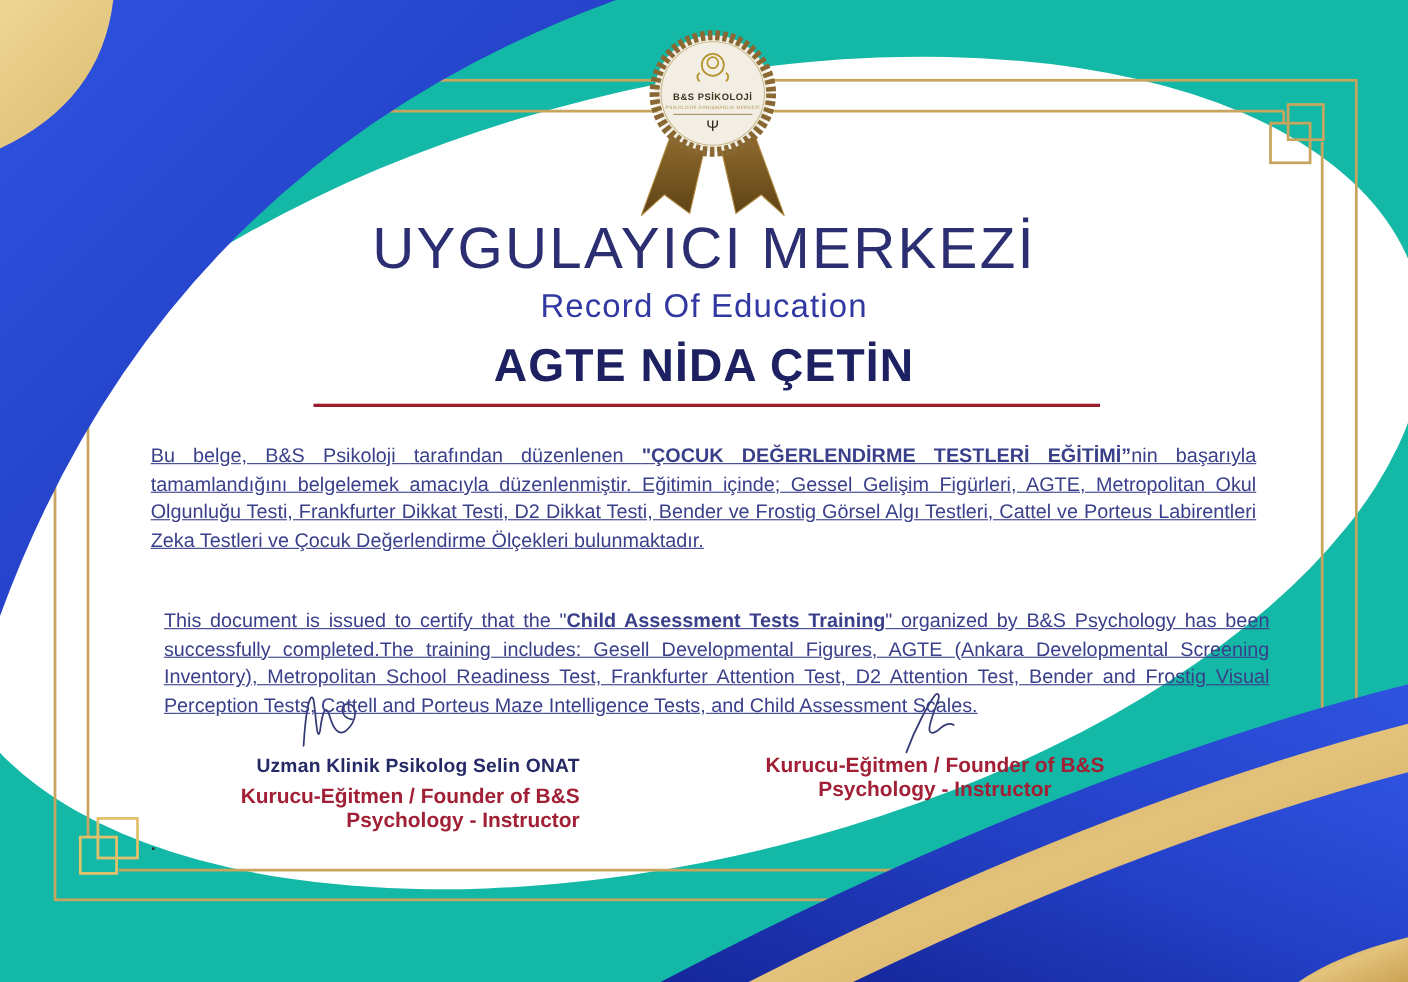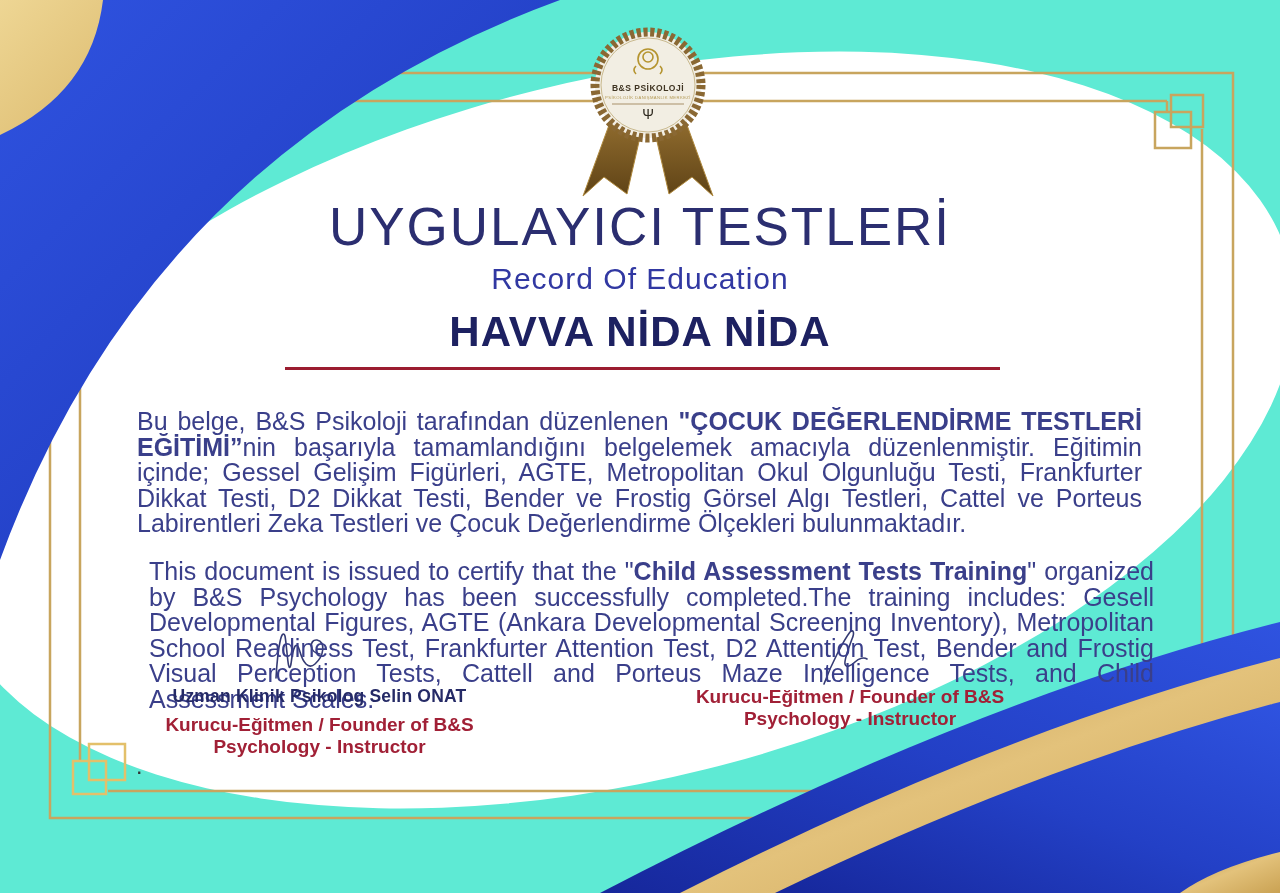--- a/index.html
+++ b/index.html
@@ -1,41 +1,41 @@
 <!DOCTYPE html>
 <html><head>
 <meta charset="utf-8">
 <style>
   html,body{margin:0;padding:0;}
   .stage{
     position:relative;width:1280px;height:893px;overflow:hidden;
-    background:#5eead4;
+    background:#14b8a6;
     font-family:"Liberation Sans",sans-serif;
   }
   .bg-ellipse{
     position:absolute;left:-70px;top:80px;width:1380px;height:700px;
     background:#ffffff;border-radius:50%;
     transform:rotate(-14deg);
   }
   .layer{position:absolute;left:0;top:0;width:1280px;height:893px;}
   .txt{position:absolute;left:0;width:1280px;text-align:center;color:#2b2e70;}
   .title{top:196px;font-size:53px;font-weight:400;letter-spacing:2px;color:#2b2e70;}
   .subtitle{top:262px;font-size:30px;font-weight:400;color:#3138a2;letter-spacing:1px;}
   .name{top:308px;font-size:42px;font-weight:700;color:#1d2161;letter-spacing:1px;}
   .name-underline{position:absolute;left:285px;top:367px;width:715px;height:3px;background:#9b1d30;}
   .para{
     position:absolute;left:137px;width:1005px;
-    font-size:25px;line-height:25.6px;color:#3a3f8a;
-    text-align:justify;text-justify:inter-word;
+    font-size:18px;line-height:25.6px;color:#3a3f8a;
+    text-align:justify;text-justify:inter-word;text-decoration:underline;
   }
   .para b{font-weight:700;}
   .para-tr{top:384px;}
   .para-en{top:534px;margin-left:12px;}
   .sig{position:absolute;text-align:center;}
-  .sig-left{left:132px;top:686px;width:375px;}
+  .sig-left{left:152px;top:686px;width:375px;text-align:right;}
   .sig-right{left:655px;top:679px;width:390px;}
   .sig-name{font-size:17.5px;font-weight:700;color:#252a66;letter-spacing:.2px;}
   .sig-role{margin-top:7px;font-size:19px;font-weight:700;color:#a12036;}
   .stray-dot{position:absolute;left:137px;top:760px;font-size:16px;color:#333;font-weight:700;}
 </style>
 </head>
 <body>
 
 <div class="stage">
 
@@ -113,23 +113,23 @@
     </g>
 
     <g transform="translate(268,626)">
       <path d="M8,52 C10,18 14,2 17,10 C19,20 20,52 23,38 C25,22 28,12 32,26 C35,36 40,44 47,38 C56,30 58,16 49,14 C41,13 41,27 52,28" fill="none" stroke="#343a73" stroke-width="1.6" stroke-linecap="round"></path>
     </g>
     <g transform="translate(820,628)">
       <path d="M4,56 C12,34 24,12 30,4 C33,1 35,4 32,11 C28,22 24,32 25,36 C26,40 31,38 35,34 C39,30 44,29 47,31" fill="none" stroke="#343a73" stroke-width="1.6" stroke-linecap="round"></path>
     </g>
   </svg>
 
-  <div class="txt title">UYGULAYICI TESTLERİ</div>
+  <div class="txt title">UYGULAYICI MERKEZİ</div>
   <div class="txt subtitle">Record Of Education</div>
-  <div class="txt name">HAVVA NİDA NİDA</div>
+  <div class="txt name">AGTE NİDA ÇETİN</div>
   <div class="name-underline"></div>
 
   <p class="para para-tr"><span>Bu belge, B&amp;S Psikoloji tarafından düzenlenen </span><b>"ÇOCUK DEĞERLENDİRME TESTLERİ EĞİTİMİ”</b><span>nin başarıyla tamamlandığını belgelemek amacıyla düzenlenmiştir. Eğitimin içinde; Gessel Gelişim Figürleri, AGTE, Metropolitan Okul Olgunluğu Testi, Frankfurter Dikkat Testi, D2 Dikkat Testi, Bender ve Frostig Görsel Algı Testleri, Cattel ve Porteus Labirentleri Zeka Testleri ve Çocuk Değerlendirme Ölçekleri bulunmaktadır.</span></p>
 
   <p class="para para-en"><span>This document is issued to certify that the "</span><b>Child Assessment Tests Training</b><span>" organized by B&amp;S Psychology has been successfully completed.The training includes: Gesell Developmental Figures, AGTE (Ankara Developmental Screening Inventory), Metropolitan School Readiness Test, Frankfurter Attention Test, D2 Attention Test, Bender and Frostig Visual Perception Tests, Cattell and Porteus Maze Intelligence Tests, and Child Assessment Scales.</span></p>
 
   <div class="sig sig-left">
     <div class="sig-name">Uzman Klinik Psikolog Selin ONAT</div>
     <div class="sig-role">Kurucu-Eğitmen / Founder of B&amp;S Psychology - Instructor</div>
   </div>

